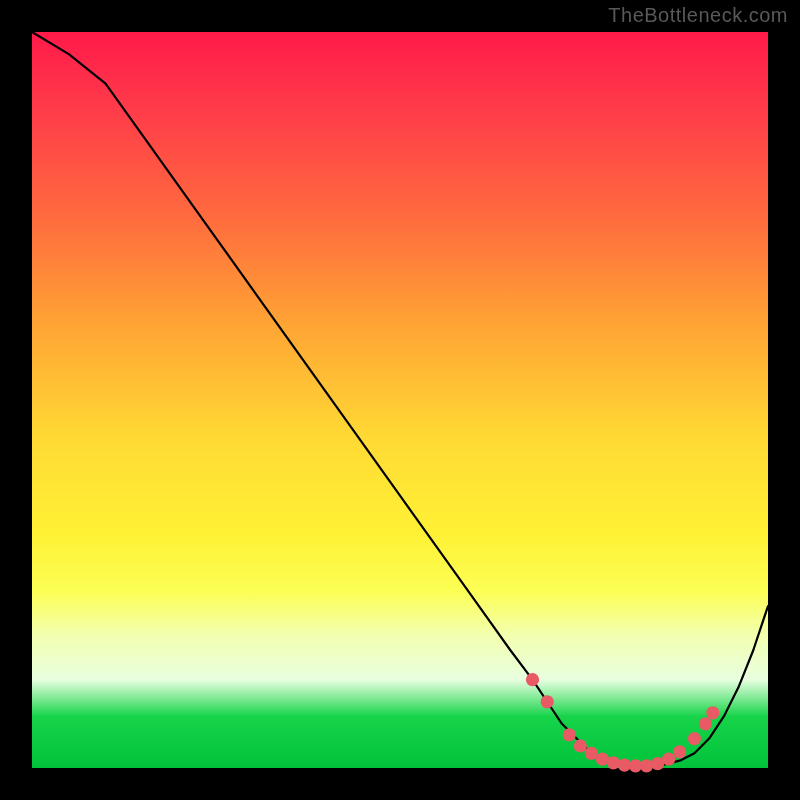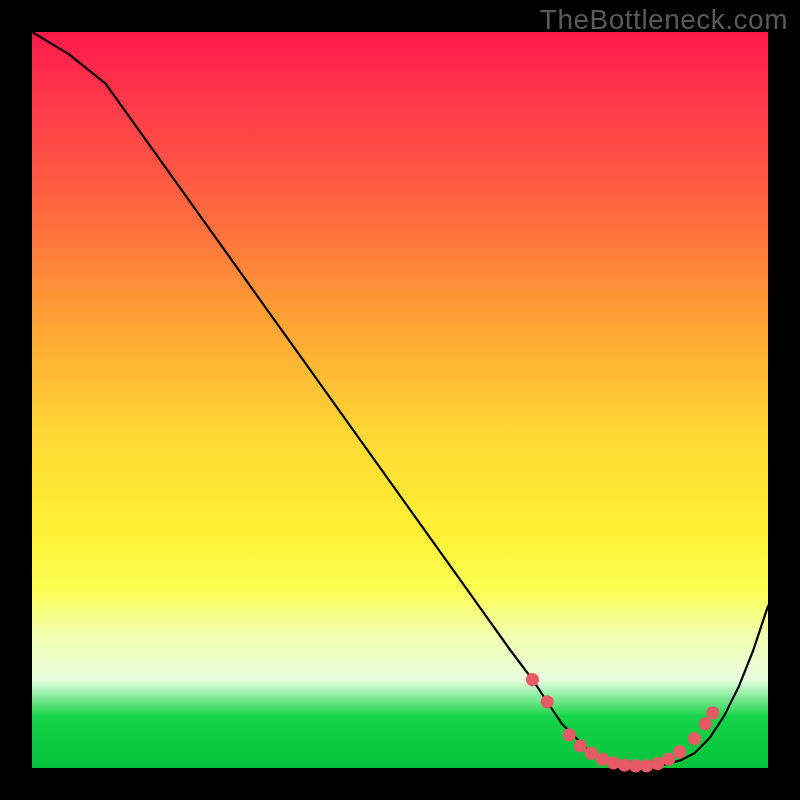--- a/index.html
+++ b/index.html
@@ -8,21 +8,21 @@
     position: relative;
     width: 800px;
     height: 800px;
     background: #000;
   }
   .watermark {
     position: absolute;
     top: 4px;
     right: 12px;
     font-family: Arial, Helvetica, sans-serif;
-    font-size: 28px;
+    font-size: 20px;
     font-weight: 500;
     color: #595959;
     letter-spacing: 0.5px;
   }
   .plot {
     position: absolute;
     left: 32px;
     top: 32px;
     width: 736px;
     height: 736px;

